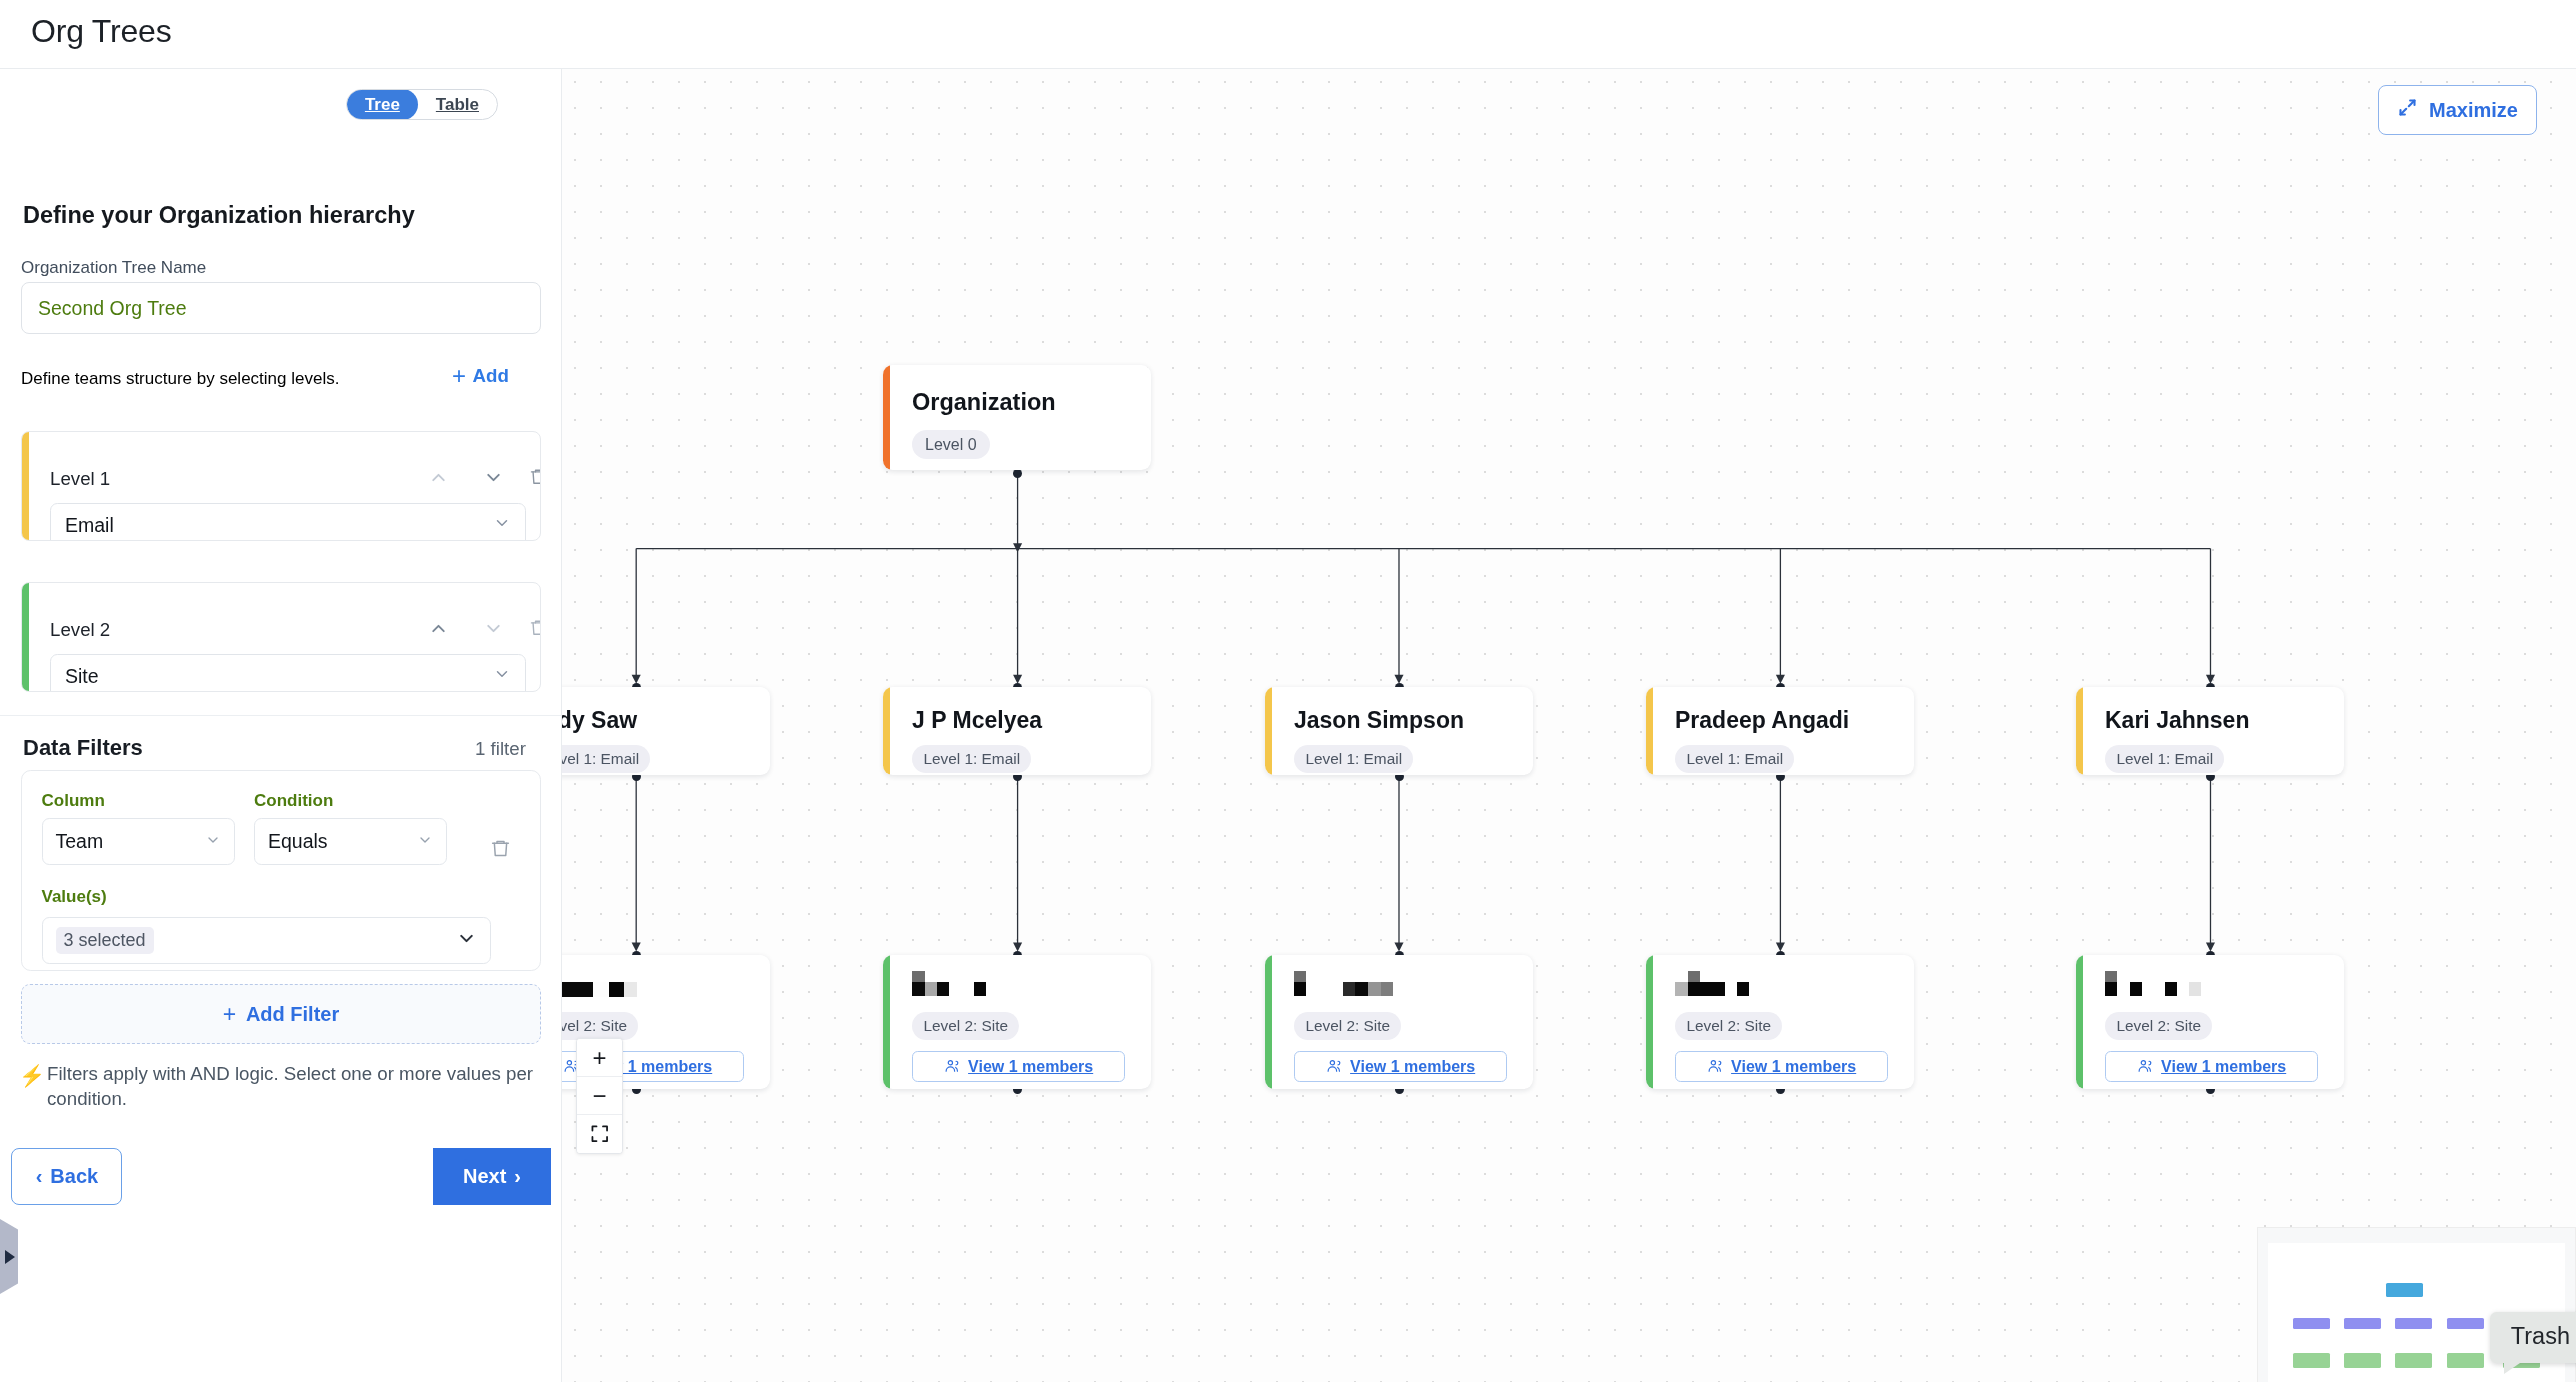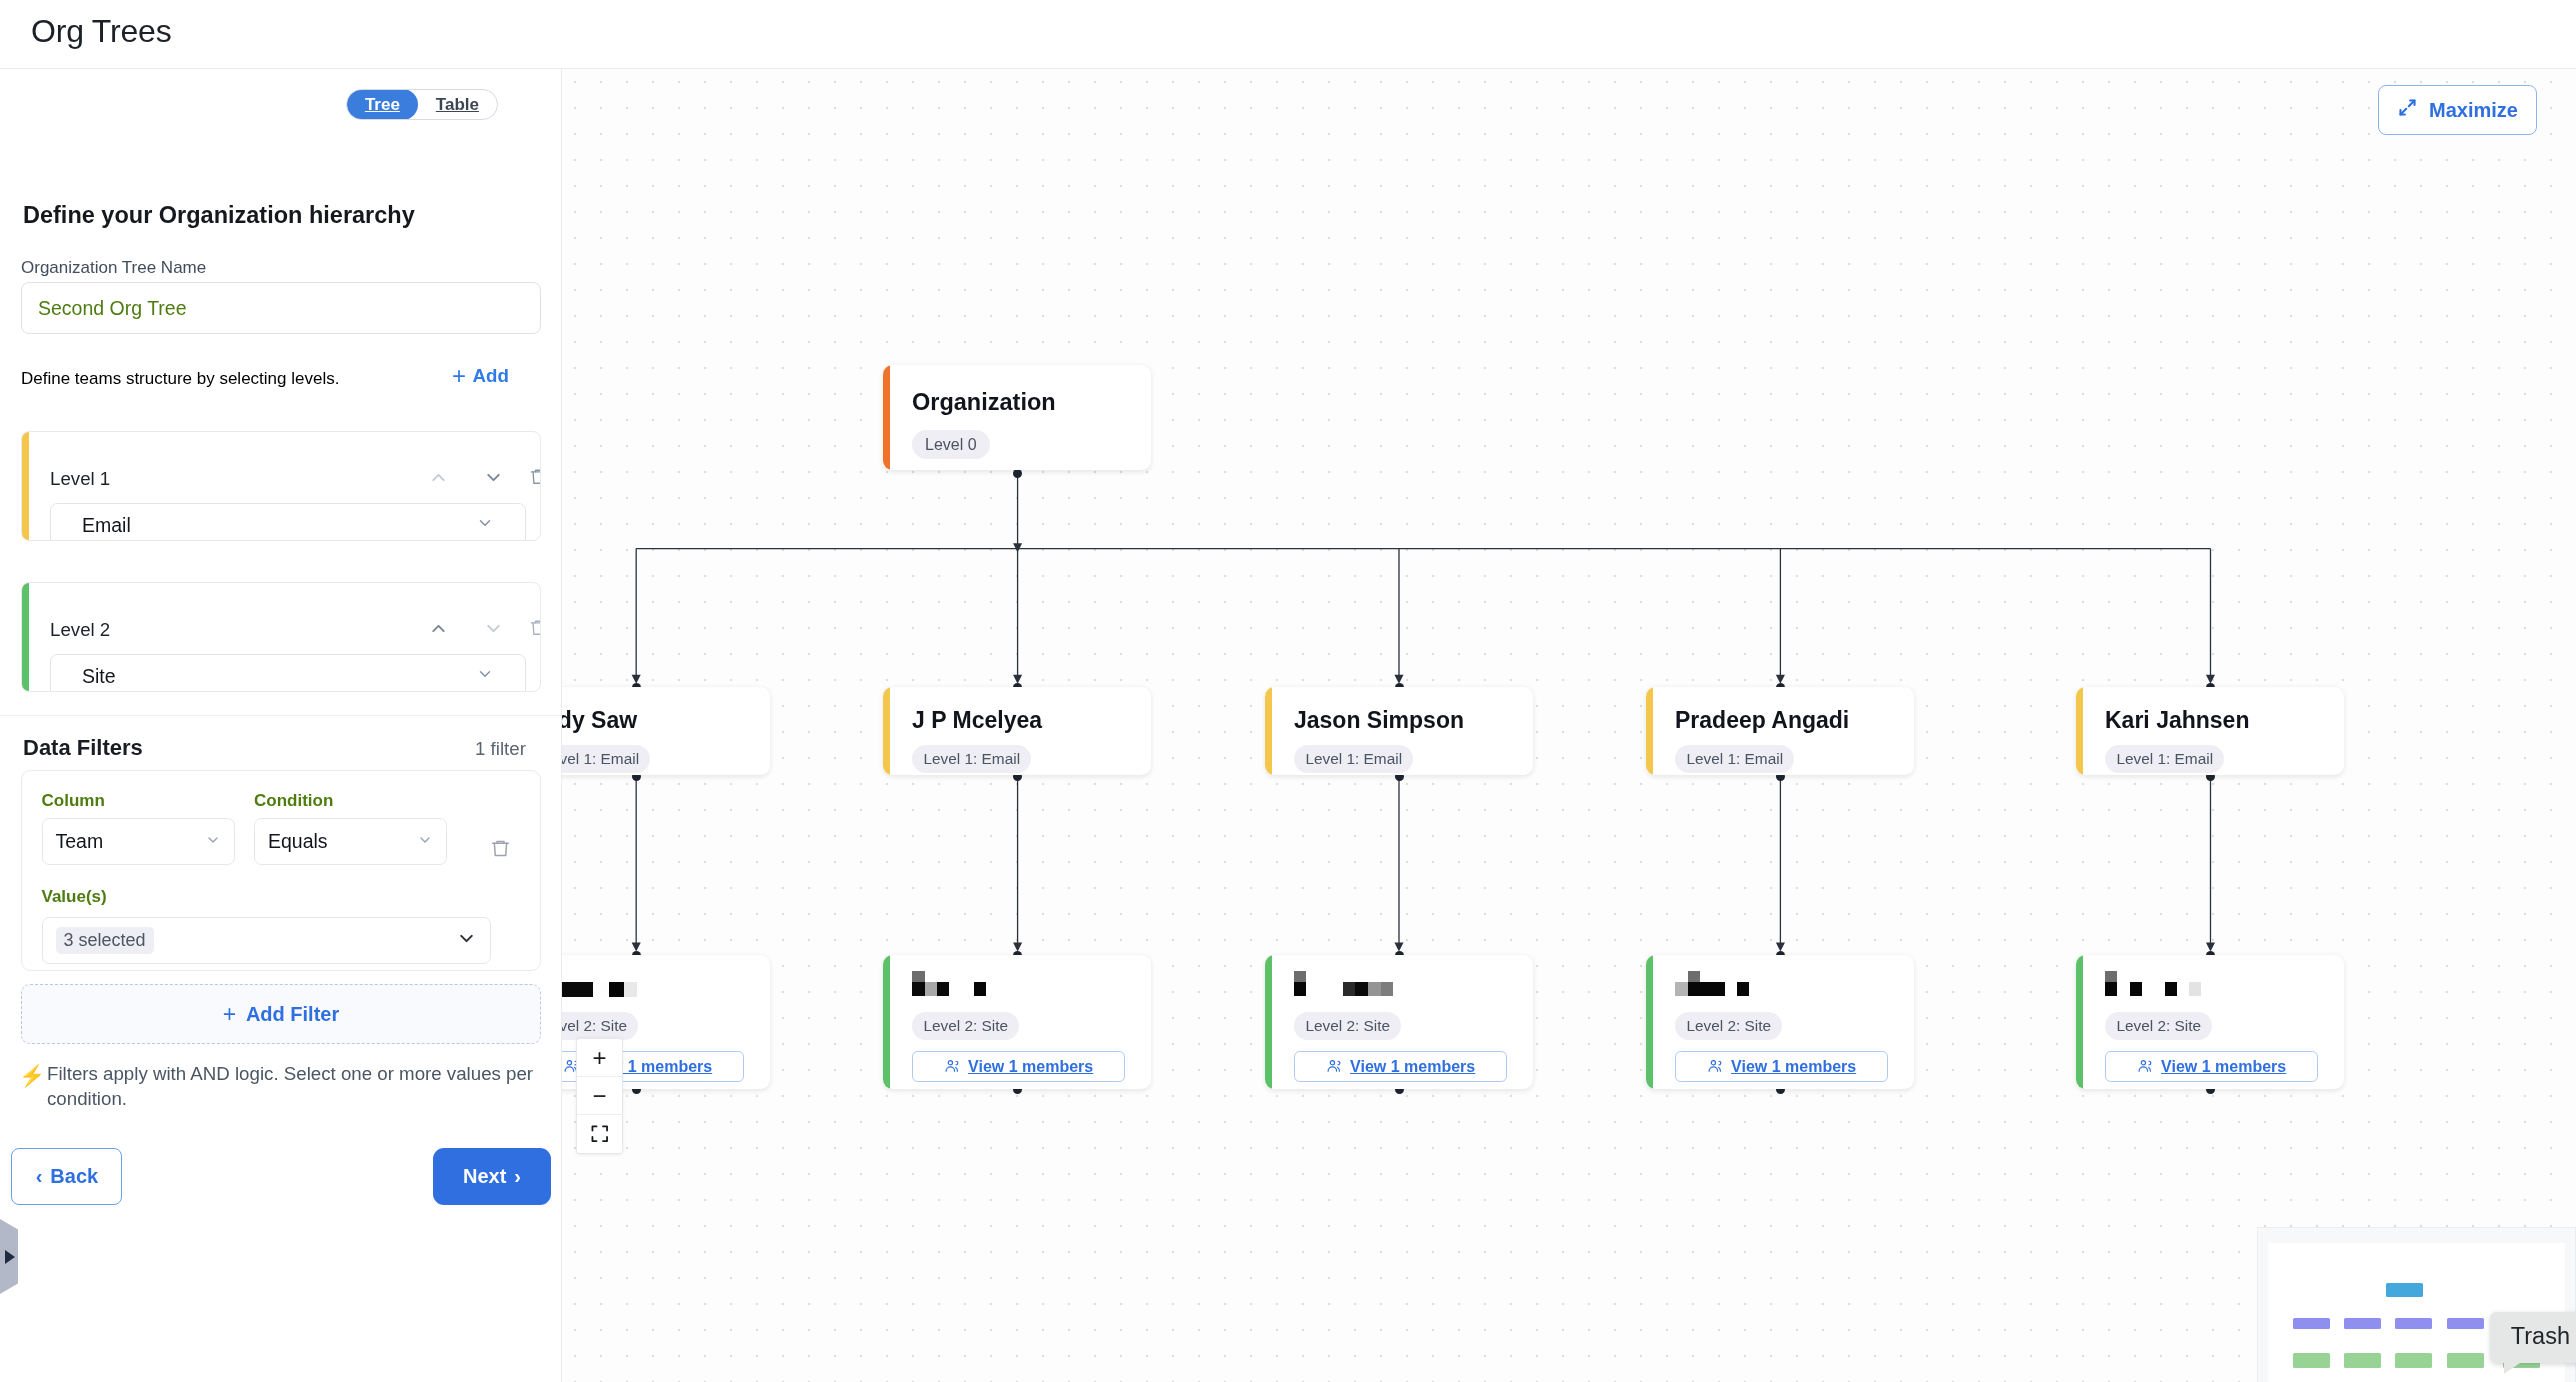--- a/index.html
+++ b/index.html
@@ -81,21 +81,21 @@
     position: absolute; top: 29px; width: 32px; height: 32px;
     display: flex; align-items: center; justify-content: center; cursor: pointer;
   }
   .icon-btn svg { display: block; }
   .lvl1 { top: 362px; }
   .lvl2 { top: 513px; }
 
   .select-box {
     position: absolute; left: 28px; top: 71px; width: 476px; height: 45px;
     border: 0.8px solid #e1e5ea; border-radius: 7.3px; background: #fff;
-    display: flex; align-items: center; padding: 0 31px;
+    display: flex; align-items: center; padding: 0 14px;
     font-size: 19.5px; color: #12161c; cursor: pointer;
   }
   .select-box .chev { margin-left: auto; color: #8792a2; }
 
   
   .divider {
     position: absolute; left: 0; top: 646px; width: 562px; height: 0.8px; background: #eceff2;
   }
 
   
@@ -151,21 +151,21 @@
 
   .btn-back {
     position: absolute; left: 11.4px; top: 1079px; width: 111px; height: 57px;
     border: 0.8px solid #6aa0e8; border-radius: 8px; background: #fff;
     color: #2f6fe0; font-size: 20px; font-weight: 700; cursor: pointer;
     display: flex; align-items: center; justify-content: center; gap: 8px;
     font-family: "Liberation Sans", sans-serif;
   }
   .btn-next {
     position: absolute; left: 433px; top: 1079px; width: 118px; height: 57px;
-    border: none; border-radius: 11px; background: #2f6fe0;
+    border: none; border-radius: 0; background: #2f6fe0;
     color: #ffffff; font-size: 20px; font-weight: 700; cursor: pointer;
     display: flex; align-items: center; justify-content: center; gap: 8px;
     font-family: "Liberation Sans", sans-serif;
   }
 
   
   .side-handle {
     position: absolute; left: 0; top: 1219px; width: 18px; height: 75px;
     background: #b3b8c9; border-radius: 0 8px 8px 0;
     clip-path: polygon(0 0, 100% 14%, 100% 86%, 0 100%);

